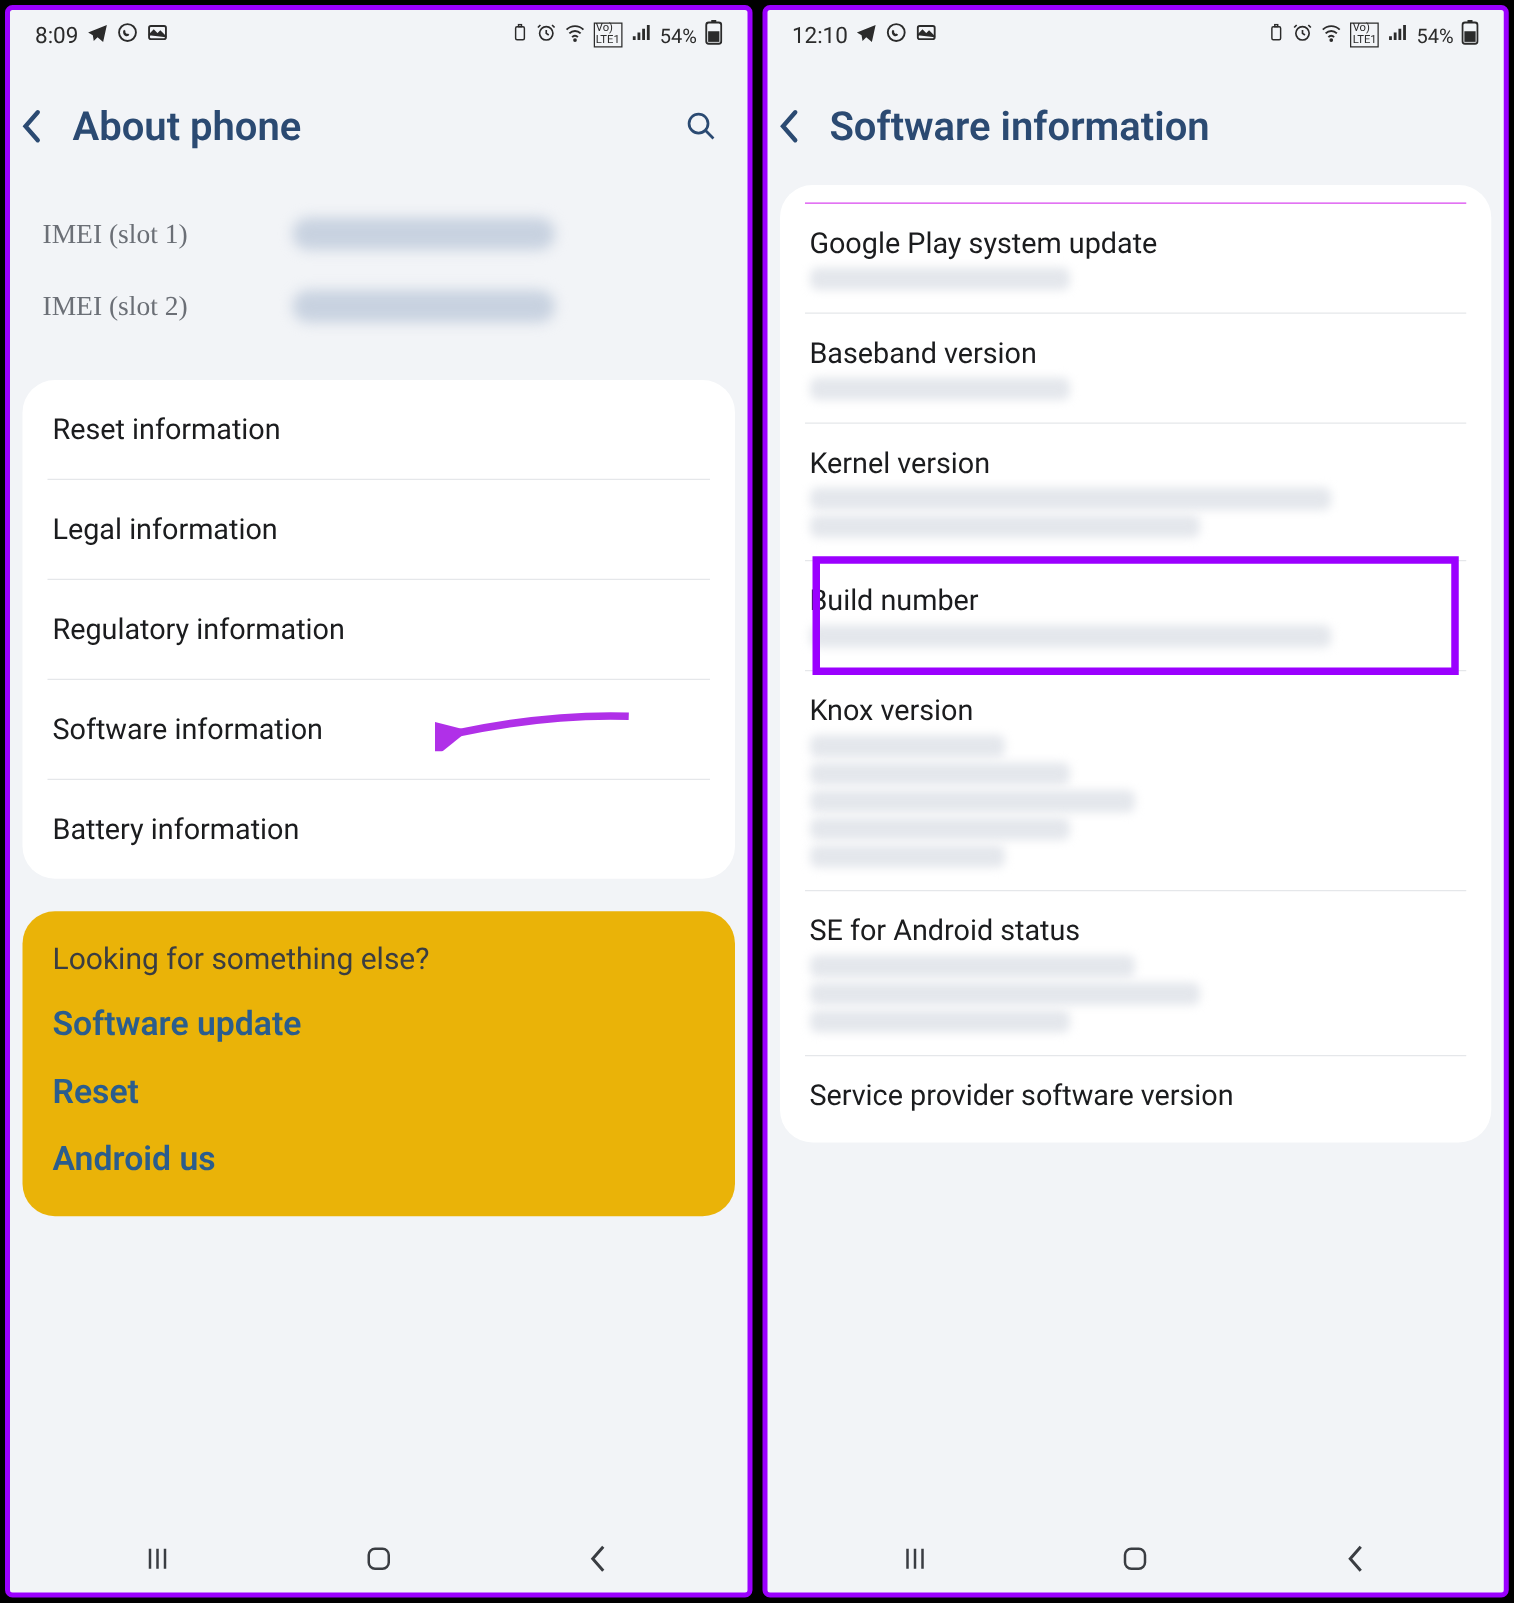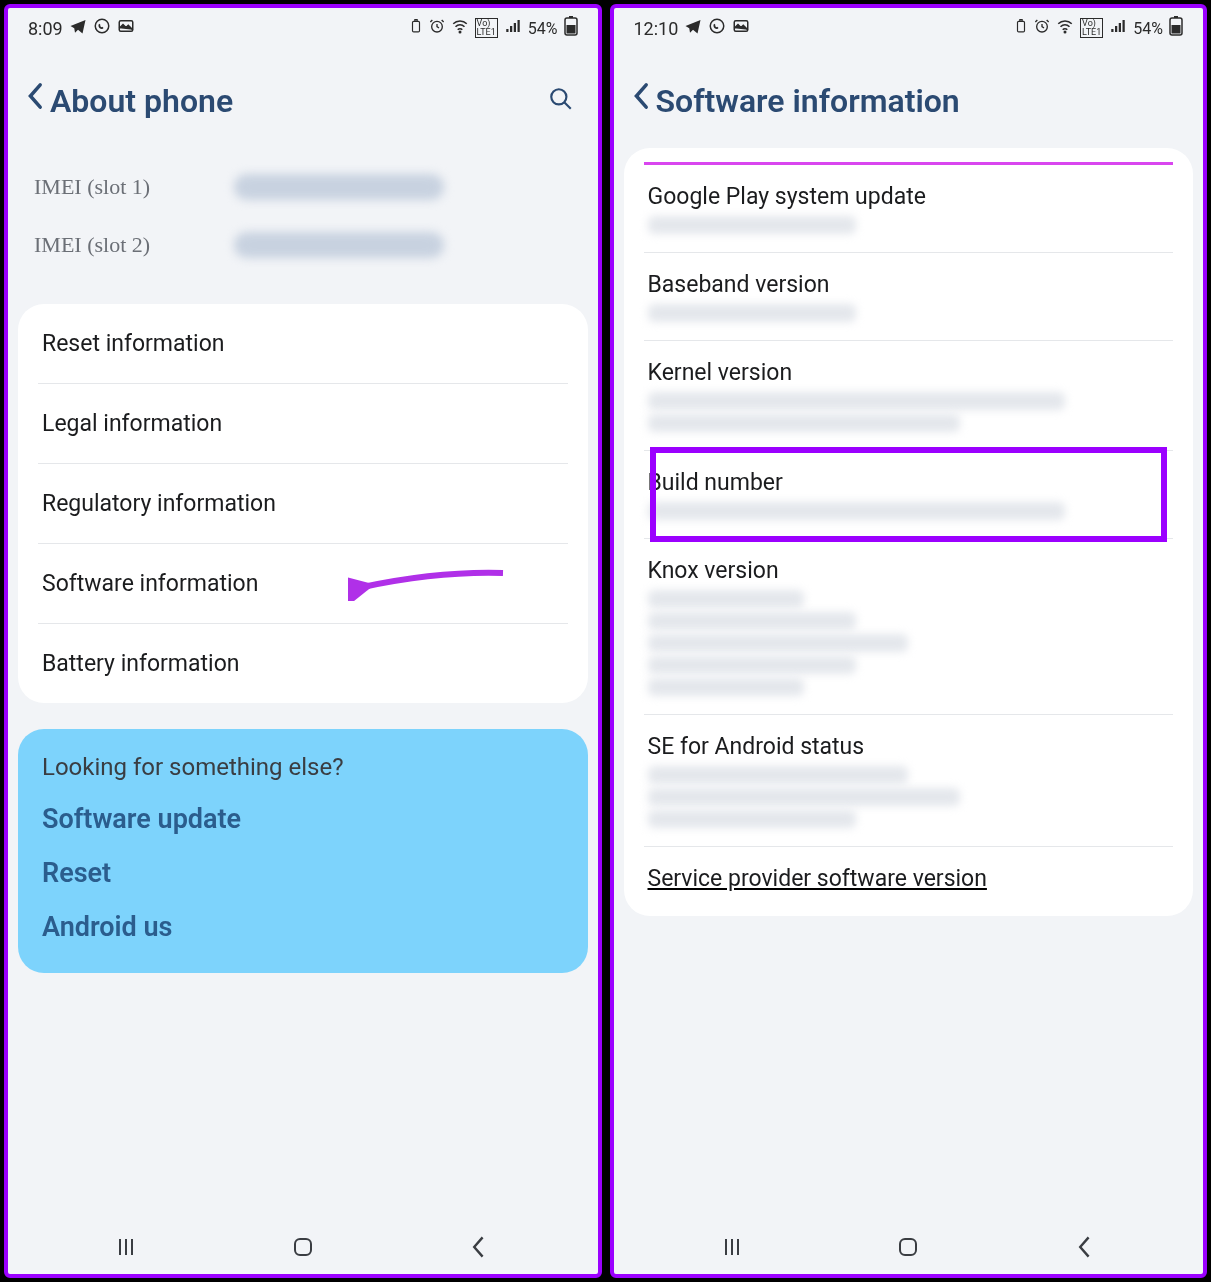--- a/index.html
+++ b/index.html
@@ -29,22 +29,23 @@
     justify-content: space-between;
     padding: 0 20px;
     font-size: 18px;
     color: #2b2b2b;
     gap: 24px;
   }
   .status-left { display: flex; align-items: center; gap: 6px; }
   .status-right { display: flex; align-items: center; gap: 6px; font-size: 16px;}
   .page-header {
     display: flex;
-    align-items: flex-start;
-    padding: 34px 20px 28px 14px;
+    align-items: center;
+    padding: 34px 20px 28px 4px;
+    gap: 18px;
   }
   .back-chevron {
     width: 28px; height: 28px;
     display:flex; align-items:center; justify-content:center;
     color:#2b4a72;
   }
   .page-title {
     font-size: 32px;
     font-weight: 600;
     color: #2b4a72;
@@ -73,21 +74,21 @@
   }
   .card-item {
     padding: 26px 4px;
     border-bottom: 1px solid #e5e7ea;
     font-size: 23px;
     color: #1b1c1e;
     position: relative;
   }
   .card-item:last-child { border-bottom: none; }
   .footer-block {
-    background:#7dd3fc;
+    background:#eab308;
     border-radius: 26px;
     margin: 0 10px 20px 10px;
     padding: 24px 24px;
   }
   .footer-title { font-size:24px; color:#3a3d42; margin-bottom:22px;}
   .footer-link { font-size:27px; font-weight:600; color:#2b5d8d; margin-bottom:22px;}
   .footer-link:last-child{margin-bottom:6px;}
   .nav-bar {
     height: 54px;
     display:flex;
@@ -114,21 +115,21 @@
     background:#fff;
     border-radius: 26px;
     margin: 0 10px 10px 10px;
     padding: 0 20px;
   }
   .info-item {
     padding: 18px 4px 18px 4px;
     border-bottom: 1px solid #e5e7ea;
     position:relative;
   }
-  .info-item:first-child { border-top: 3px solid #d946ef; }
+  .info-item:first-child { border-top: 1px solid #d946ef; }
   .info-title { font-size:23px; color:#1b1c1e; margin-bottom:6px;}
   .blur-line {
     height: 18px;
     background:#e4e7ec;
     border-radius:6px;
     filter: blur(4px);
     margin-top:4px;
   }
   .blur-line.w60{width:60%;}
   .blur-line.w80{width:80%;}
@@ -374,21 +375,21 @@
         <div class="blur-line w50"></div>
         <div class="blur-line w40"></div>
         <div class="blur-line w30"></div>
       </div>
       <div class="info-item">
         <div class="info-title">SE for Android status</div>
         <div class="blur-line w50"></div>
         <div class="blur-line w60"></div>
         <div class="blur-line w40"></div>
       </div>
-      <div class="info-item" style="border-bottom:none;text-decoration:underline;">
+      <div class="info-item" style="border-bottom:none;">
         <div class="info-title">Service provider software version</div>
       </div>
     </div>
   </div>
 
   <div class="nav-bar">
     <div class="nav-btn">
       <svg width="24" height="24" viewBox="0 0 24 24" stroke="#3a3d42" stroke-width="2">
           <path d="M6 4v16M12 4v16M18 4v16"></path>
         </svg>

